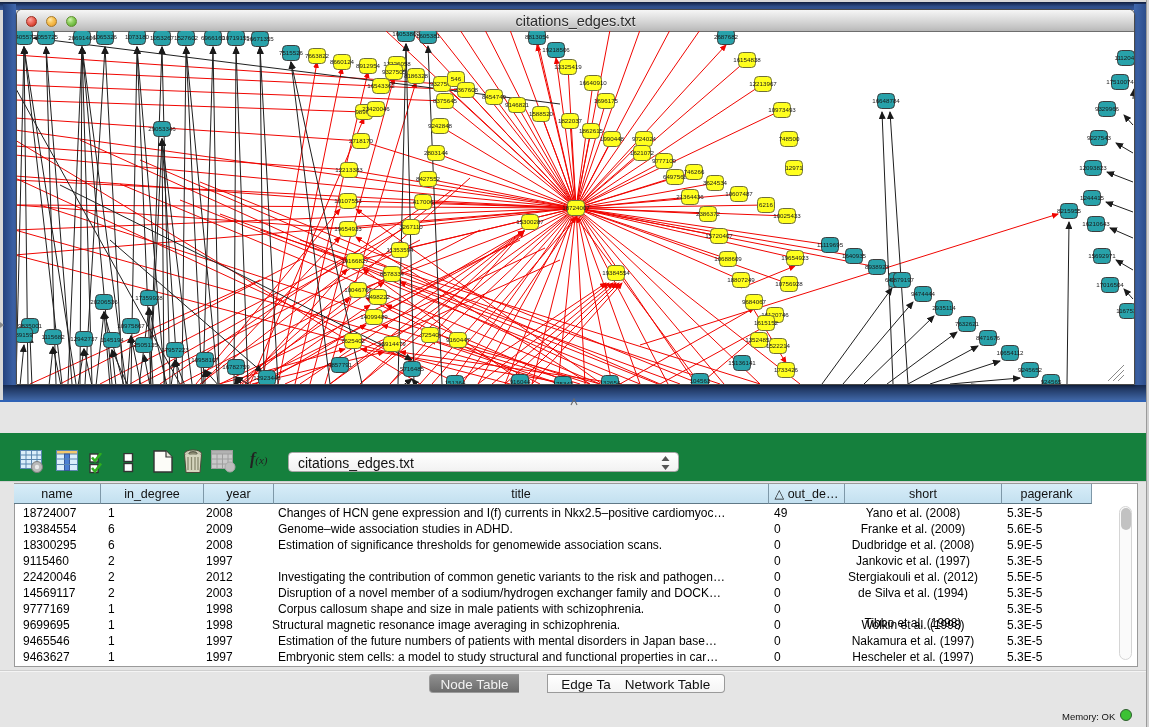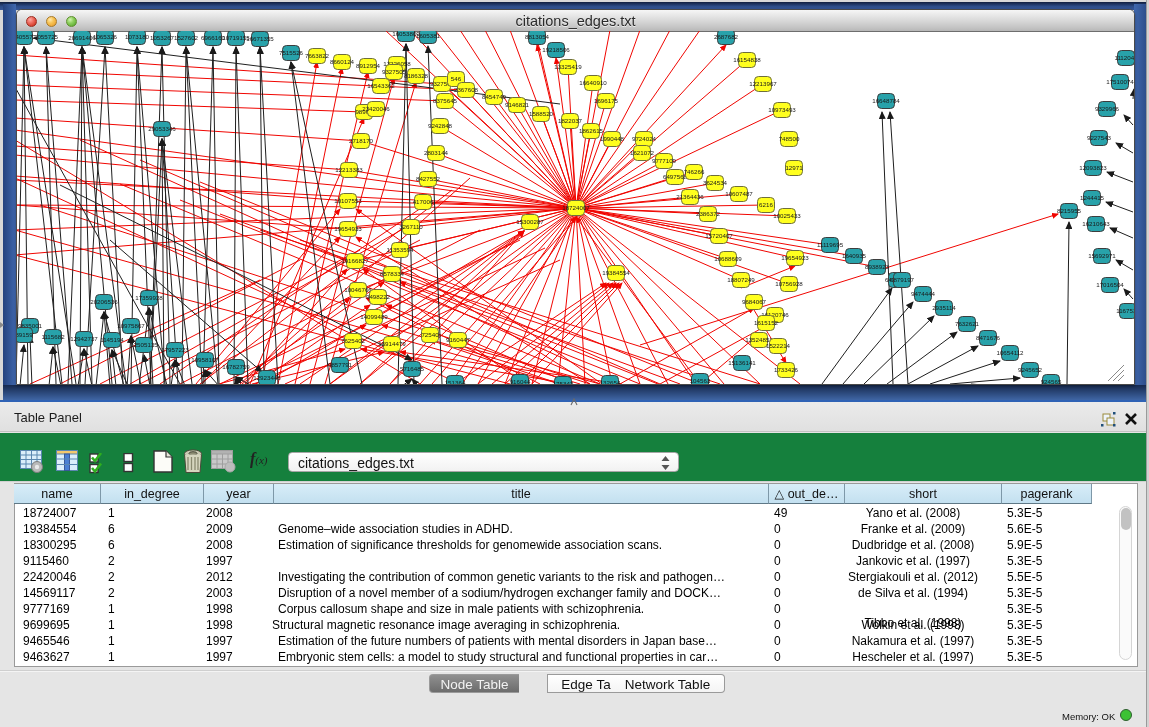--- a/index.html
+++ b/index.html
@@ -583,33 +583,20 @@
 <rect x="449.5" y="332.5" width="17" height="15" rx="4" fill="#ffff1e" stroke="#6e6e3c" stroke-width="1"></rect>
         <text x="458" y="342" font-size="6.2" text-anchor="middle" fill="#1a1a1a" font-family="Liberation Sans, sans-serif">9160447</text>
 <g stroke="#8a8a8a" stroke-width="1">
           <line x1="1108" y1="381" x2="1124" y2="365"></line>
           <line x1="1113" y1="381" x2="1124" y2="370"></line>
           <line x1="1118" y1="381" x2="1124" y2="375"></line>
         </g>
 </svg>
 </div>
 <div id="panel">
-  <div id="ptitle">
-        <span>Table Panel</span>
-    <svg class="abs" style="left:1101px;top:10px" width="16" height="16">
-      <rect x="2" y="2" width="7" height="7" fill="#eef4fb" stroke="#9a8a3a"></rect>
-      <rect x="6" y="6" width="7" height="7" fill="#eef4fb" stroke="#9a8a3a"></rect>
-      <rect x="12" y="0" width="2.5" height="2.5" fill="#1f4e79"></rect>
-          <rect x="0" y="12" width="2.5" height="2.5" fill="#1f4e79"></rect>
-      <rect x="12" y="12" width="2.5" height="2.5" fill="#1f4e79"></rect>
-    </svg>
-    <svg class="abs" style="left:1123px;top:9px" width="16" height="16">
-          <path d="M3,3 L13,13 M13,3 L3,13" stroke="#111" stroke-width="2.6"></path>
-        </svg>
-  </div>
   <div id="toolbar">
     <svg class="abs" style="left:20px;top:17px" width="25" height="25">
       <rect x="0.5" y="0.5" width="21" height="18" fill="#dceefb" stroke="#5b87b0"></rect>
       <path d="M0.5,5 H21.5 M0.5,9.5 H21.5 M0.5,14 H21.5 M6,0.5 V18.5 M11.5,0.5 V18.5 M17,0.5 V18.5" stroke="#5b87b0" stroke-width="1" fill="none"></path>
       <circle cx="17" cy="17" r="5.5" fill="#b9b9b9" stroke="#7e7e7e"></circle>
           <circle cx="17" cy="17" r="2.2" fill="#e9e9e9"></circle>
     </svg>
     <svg class="abs" style="left:56px;top:17px" width="25" height="25">
       <rect x="0.5" y="0.5" width="21" height="20" fill="#dceefb" stroke="#5b87b0"></rect>
       <rect x="0.5" y="0.5" width="21" height="3.5" fill="#f3c86e" stroke="#5b87b0"></rect>
@@ -656,20 +643,21 @@
   <div class="hcell" style="left:204px;width:70px">year</div>
   <div class="hcell" style="left:274px;width:495px">title</div>
   <div class="hcell" style="left:769px;width:76px">△ out_de…</div>
   <div class="hcell" style="left:845px;width:157px">short</div>
   <div class="hcell" style="left:1002px;width:90px">pagerank</div>
   <div id="vscroll"></div>
       <div id="vthumb"></div>
   <div class="cell" style="left:23px;top:103.8px">18724007</div>
 <div class="cell" style="left:108px;top:103.8px">1</div>
 <div class="cell" style="left:206px;top:103.8px">2008</div>
+<div class="cell" style="left:278px;top:103.8px">Changes of HCN gene expression and I(f) currents in Nkx2.5–positive cardiomyoc…</div>
 <div class="cell" style="left:774px;top:103.8px">49</div>
 <div class="cell" style="left:838px;top:103.8px;width:150px;text-align:center">Yano et al. (2008)</div>
 <div class="cell" style="left:1007px;top:103.8px">5.3E-5</div>
 <div class="cell" style="left:23px;top:119.8px">19384554</div>
 <div class="cell" style="left:108px;top:119.8px">6</div>
 <div class="cell" style="left:206px;top:119.8px">2009</div>
 <div class="cell" style="left:278px;top:119.8px">Genome–wide association studies in ADHD.</div>
 <div class="cell" style="left:774px;top:119.8px">0</div>
 <div class="cell" style="left:838px;top:119.8px;width:150px;text-align:center">Franke et al. (2009)</div>
 <div class="cell" style="left:1007px;top:119.8px">5.6E-5</div>

